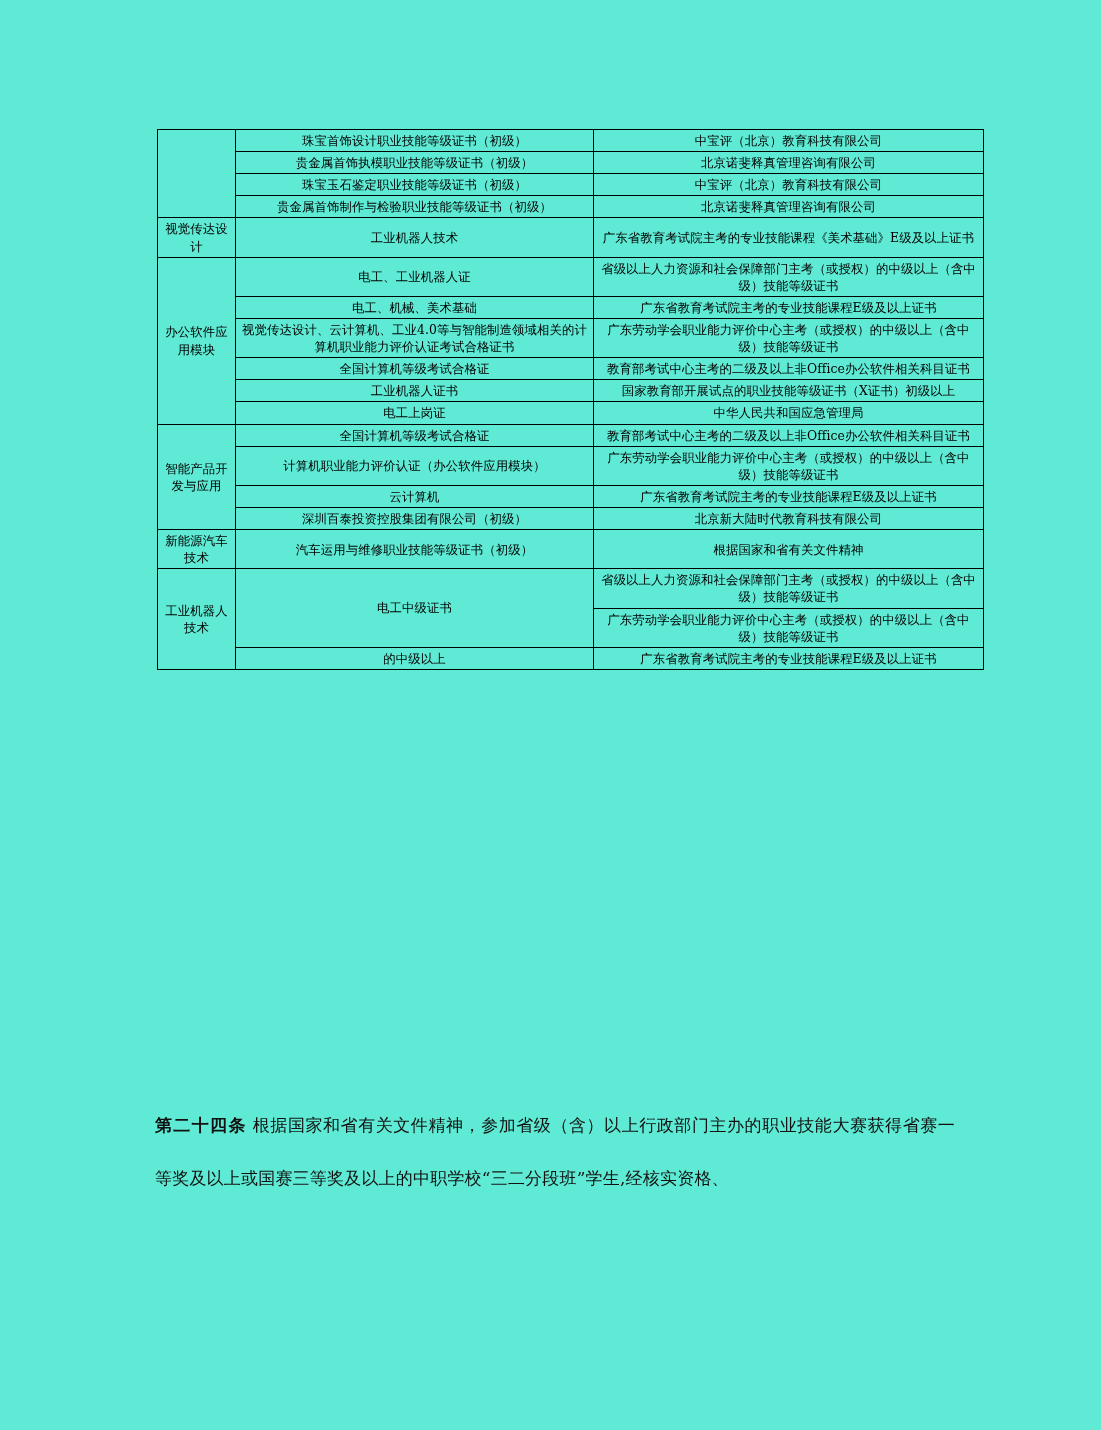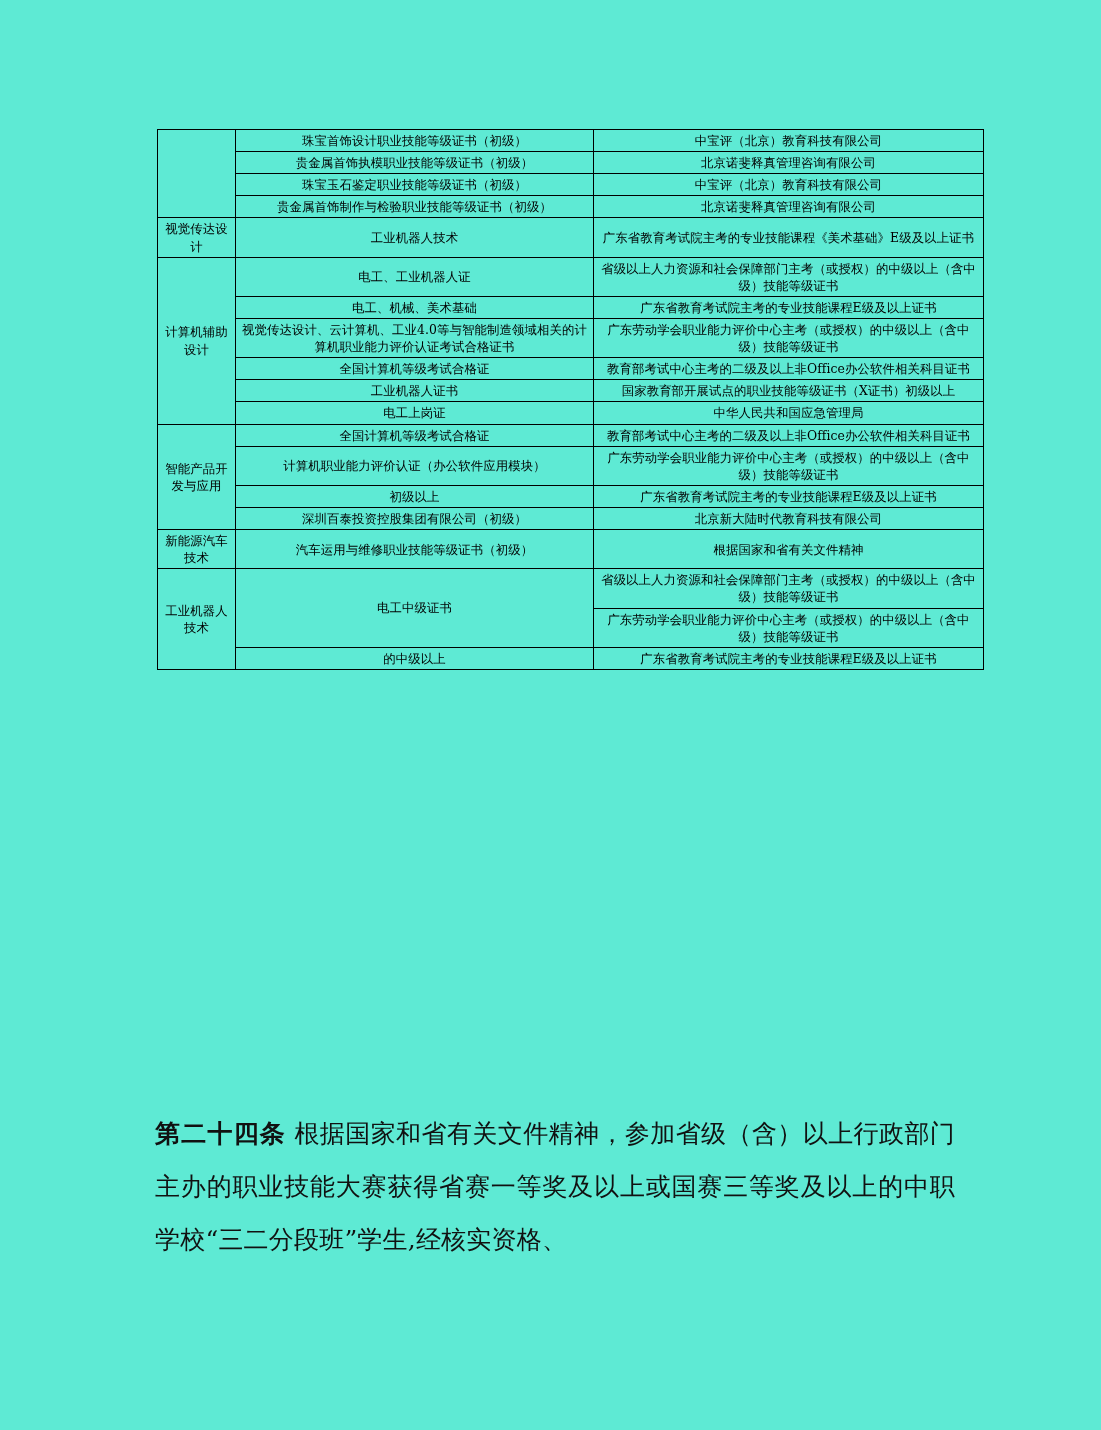--- a/index.html
+++ b/index.html
@@ -55,21 +55,21 @@
     margin-top: 28px;
   }
 
   
   .body-para {
     position: absolute;
     left: 155px;
     top: 1082px;
     width: 800px;
     font-family: "DejaVu Serif", "Liberation Serif", serif;
-    font-size: 25px;
+    font-size: 17px;
     line-height: 53px;
     text-align: justify;
     text-align-last: left;
     letter-spacing: 0.2px;
     color: #111;
   }
   .body-para .article-no {
     font-weight: bold;
     letter-spacing: 1px;
   }
@@ -103,21 +103,21 @@
         <td class="col-issuer">北京诺斐释真管理咨询有限公司</td>
       </tr>
 
       <tr>
         <td class="col-major" rowspan="1">视觉传达设计</td>
         <td class="col-cert">工业机器人技术</td>
         <td class="col-issuer">广东省教育考试院主考的专业技能课程《美术基础》E级及以上证书</td>
       </tr>
 
       <tr>
-        <td class="col-major" rowspan="6">计算机辅助设计</td>
+        <td class="col-major" rowspan="6">办公软件应用模块</td>
         <td class="col-cert">电工、工业机器人证</td>
         <td class="col-issuer">省级以上人力资源和社会保障部门主考（或授权）的中级以上（含中级）技能等级证书</td>
       </tr>
       <tr>
         <td class="col-cert">电工、机械、美术基础</td>
         <td class="col-issuer">广东省教育考试院主考的专业技能课程E级及以上证书</td>
       </tr>
       <tr>
         <td class="col-cert">视觉传达设计、云计算机、工业4.0等与智能制造领域相关的计算机职业能力评价认证考试合格证书</td>
         <td class="col-issuer">广东劳动学会职业能力评价中心主考（或授权）的中级以上（含中级）技能等级证书</td>
@@ -138,21 +138,21 @@
       <tr>
         <td class="col-major" rowspan="4">智能产品开发与应用</td>
         <td class="col-cert">全国计算机等级考试合格证</td>
         <td class="col-issuer">教育部考试中心主考的二级及以上非Office办公软件相关科目证书</td>
       </tr>
       <tr>
         <td class="col-cert">计算机职业能力评价认证（办公软件应用模块）</td>
         <td class="col-issuer">广东劳动学会职业能力评价中心主考（或授权）的中级以上（含中级）技能等级证书</td>
       </tr>
       <tr>
-        <td class="col-cert">初级以上</td>
+        <td class="col-cert">云计算机</td>
         <td class="col-issuer">广东省教育考试院主考的专业技能课程E级及以上证书</td>
       </tr>
       <tr>
         <td class="col-cert">深圳百泰投资控股集团有限公司（初级）</td>
         <td class="col-issuer">北京新大陆时代教育科技有限公司</td>
       </tr>
 
       <tr>
         <td class="col-major" rowspan="1">新能源汽车技术</td>
         <td class="col-cert">汽车运用与维修职业技能等级证书（初级）</td>

